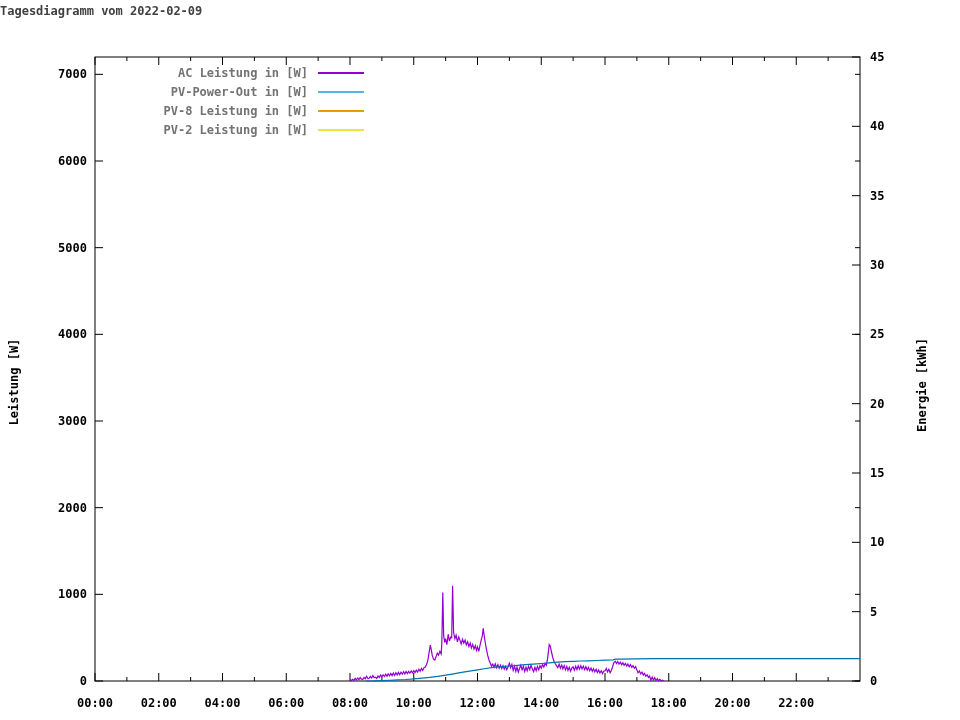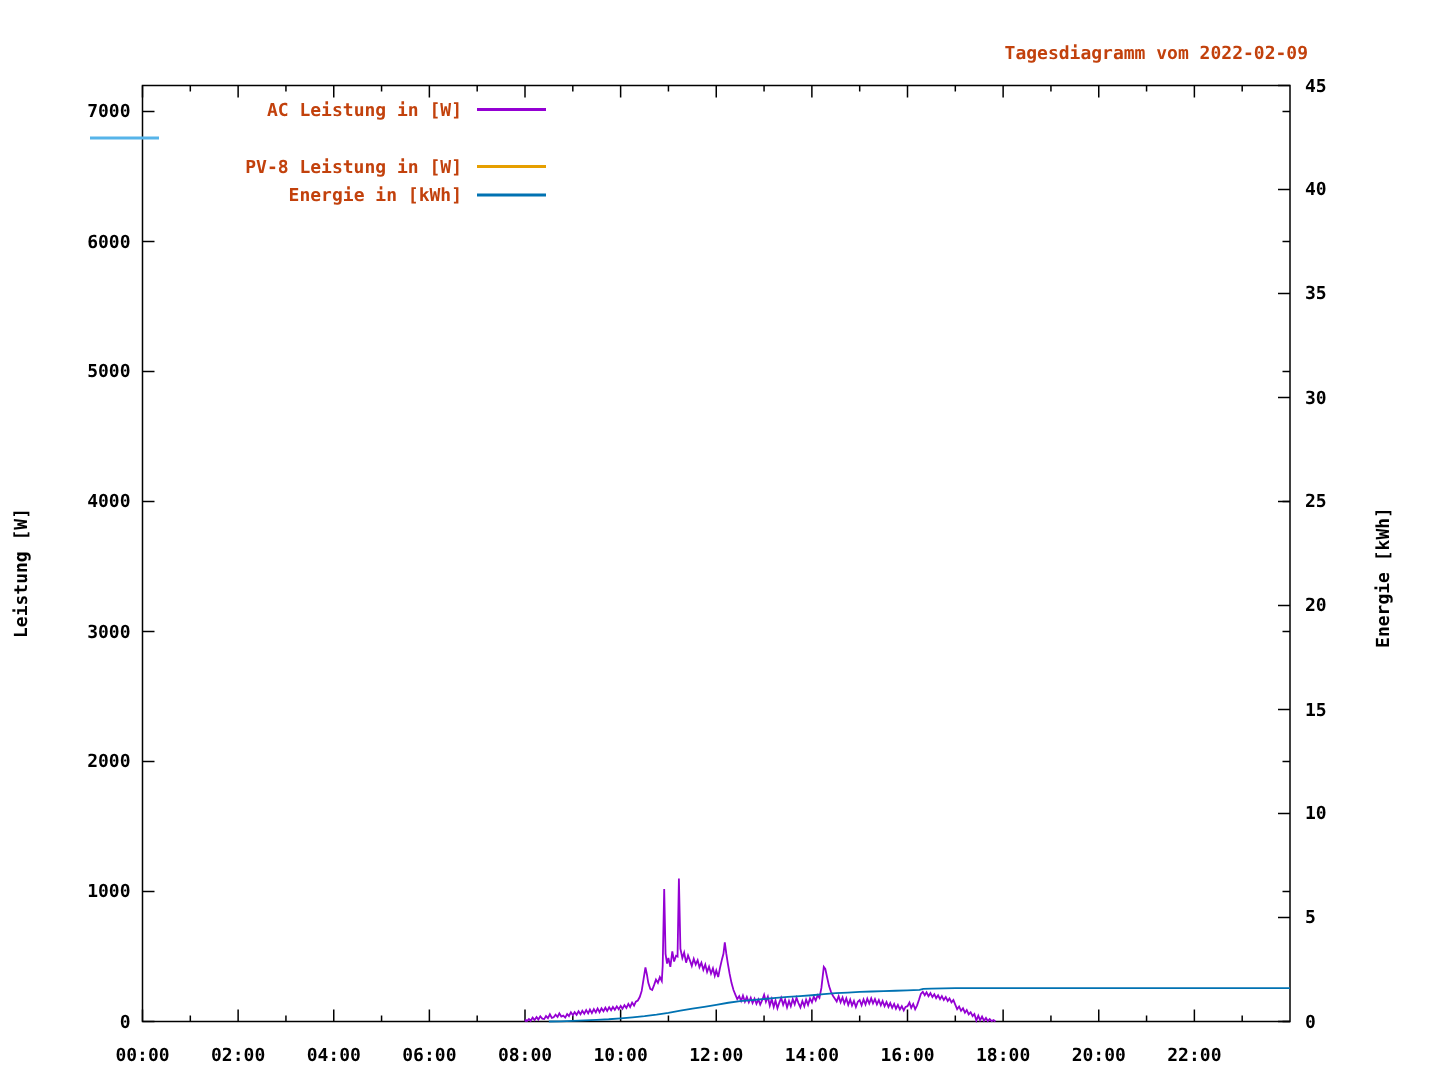--- a/index.html
+++ b/index.html
@@ -1,27 +1,27 @@
 <!DOCTYPE html>
 <html><head>
 <meta charset="utf-8">
 <style>
   html,body{margin:0;padding:0;background:#fff;}
   .stage{position:relative;width:960px;height:720px;background:#ffffff;overflow:hidden;
          font-family:"DejaVu Sans Mono", monospace;}
   #plot{position:absolute;left:0;top:0;}
-  .chart-title{position:absolute;top:28px;left:0;width:872px;text-align:right;
-         font:bold 12px "DejaVu Sans Mono", monospace;color:#c2410c;}
+  .chart-title{position:absolute;top:4px;left:0;width:872px;text-align:left;
+         font:bold 12px "DejaVu Sans Mono", monospace;color:#404040;}
   .ylabel{position:absolute;white-space:nowrap;font:bold 12px "DejaVu Sans Mono", monospace;color:#000;}
   .ylabel.left{top:382px;left:14px;transform:translate(-50%,-50%) rotate(-90deg);}
   .ylabel.right{top:385px;left:922px;transform:translate(-50%,-50%) rotate(-90deg);}
   .legend{position:absolute;top:63px;left:60px;}
   .legend-row{display:flex;align-items:center;height:19px;}
   .legend-label{width:248px;text-align:right;padding-right:10px;
-         font:bold 12px "DejaVu Sans Mono", monospace;color:#c2410c;}
+         font:bold 12px "DejaVu Sans Mono", monospace;color:#737373;}
   .legend-line{width:46px;height:2px;background:#000;}
 </style>
 </head>
 <body>
 
 <div class="stage">
   <svg id="plot" width="960" height="720">
       <g stroke="#000000" stroke-width="1">
         <line x1="95" y1="681" x2="95" y2="673"></line>
         <line x1="95" y1="57" x2="95" y2="65"></line>
@@ -139,24 +139,25 @@
 
   <div class="ylabel left">Leistung [W]</div>
   <div class="ylabel right">Energie [kWh]</div>
 
   <div class="legend">
     <div class="legend-row">
       <span class="legend-label">AC Leistung in [W]</span>
       <span class="legend-line" style="background: rgb(148, 0, 211);"></span>
     </div>
     <div class="legend-row">
+      <span class="legend-label">PV-Power-Out in [W]</span>
       <span class="legend-line" style="background: rgb(86, 180, 233);"></span>
     </div>
     <div class="legend-row">
       <span class="legend-label">PV-8 Leistung in [W]</span>
       <span class="legend-line" style="background: rgb(230, 159, 0);"></span>
     </div>
     <div class="legend-row">
-      <span class="legend-label">Energie in [kWh]</span>
-      <span class="legend-line" style="background: rgb(0, 114, 178);"></span>
+      <span class="legend-label">PV-2 Leistung in [W]</span>
+      <span class="legend-line" style="background: rgb(240, 228, 66);"></span>
     </div>
   </div>
 </div>
 
 </body></html>

